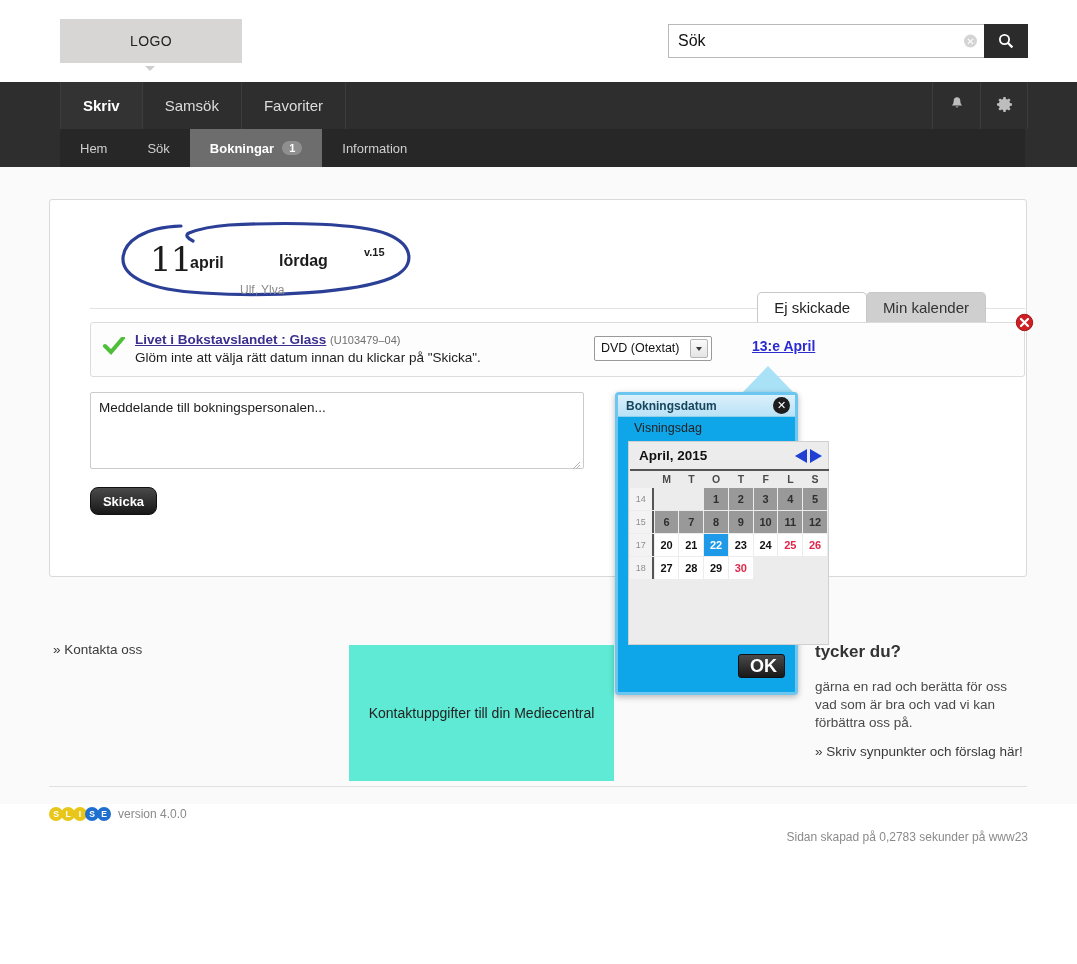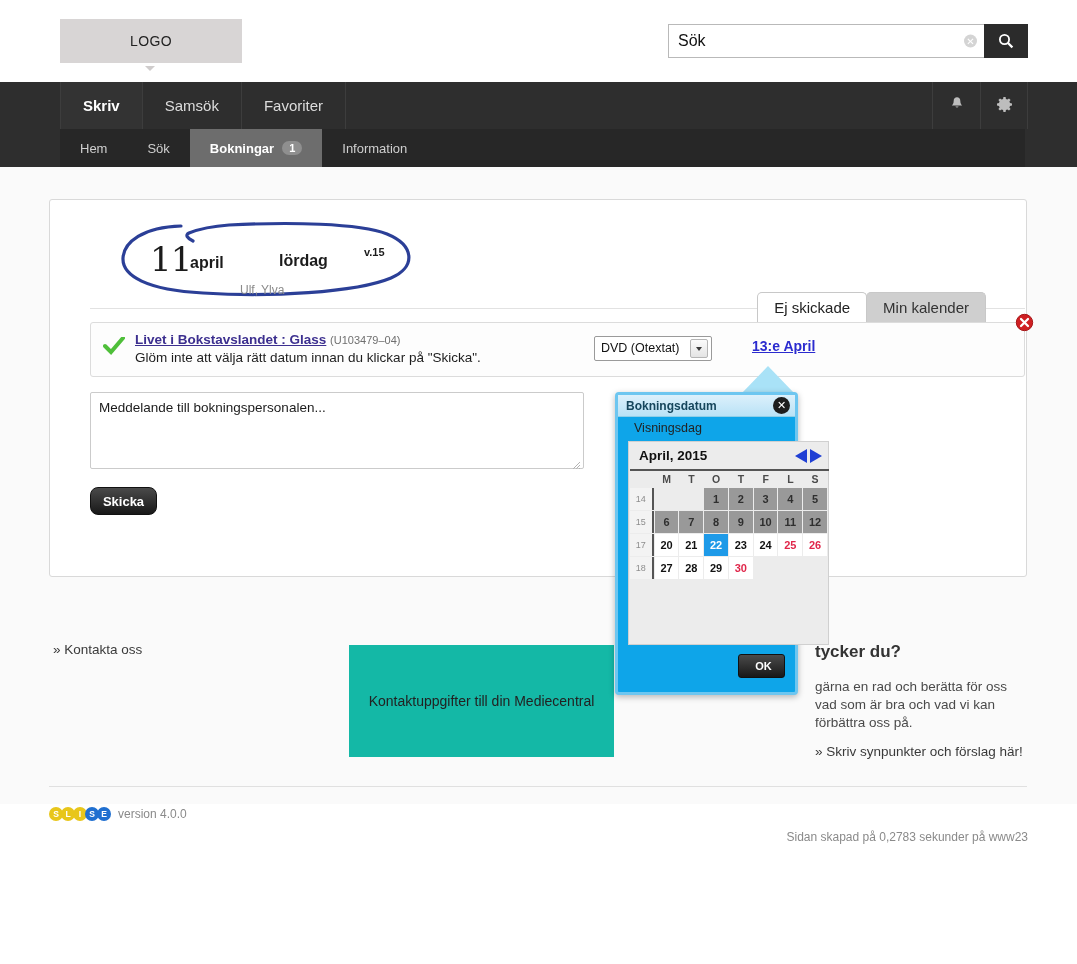--- a/index.html
+++ b/index.html
@@ -151,22 +151,22 @@
     border-radius:8px; color:#fff; font-size:13px; font-weight:bold;
     cursor:pointer; font-family:"Liberation Sans", sans-serif;
   }
 
   
   .fcol { position:absolute; }
   .fcol h3 { margin:0 0 16px 0; font-size:17px; color:#333; font-family:"Liberation Sans", sans-serif; }
   .fcol p { margin:0 0 12px 0; font-size:13.5px; color:#4a4a4a; line-height:18px; }
   .flink { font-size:13.5px; color:#3a3a3a; }
   .greybox {
-    position:absolute; left:349px; top:645px; width:265px; height:112px;
-    background:#14b8a6; color:#222; font-size:14px;
+    position:absolute; left:349px; top:645px; width:265px; height:136px;
+    background:#5eead4; color:#222; font-size:14px;
     display:flex; align-items:center; justify-content:center; text-align:center;
   }
 
   
   .footer { position:absolute; left:0; top:786px; width:1077px; height:70px; }
   .footer-rule { position:absolute; left:49px; top:0; width:978px; height:1px; background:#e0e0e0; }
   .slise { position:absolute; left:49px; top:21px; display:flex; align-items:center; }
   .slise .bub {
     width:14px;height:14px;border-radius:50%;margin-right:-2px;
     display:flex;align-items:center;justify-content:center;
@@ -224,21 +224,21 @@
     background:#f3f3f3; color:#8d8d8d; font-size:9px; font-weight:normal;
     cursor:default; border-right:2px solid #555;
   }
   table.cgrid td.off { background:#999; color:#2f2f2f; cursor:default; }
   table.cgrid td.blank { background:#ececec; cursor:default; }
   table.cgrid td.we { color:#e0264a; }
   table.cgrid td.sel { background:#1e9ae8; color:#fff; }
   .cal-okrow { position:absolute; right:10px; bottom:14px; }
   .cal-ok {
     width:47px; height:24px; background:linear-gradient(#4a4a4a,#181818);
-    border:1px solid #111; border-radius:3px; color:#fff; font-size:11px;
+    border:1px solid #111; border-radius:3px; color:#fff; font-size:18px;
     font-weight:bold; cursor:pointer; font-family:"Liberation Sans", sans-serif;padding-left:10px;
   }
   .cal-topline { position:absolute; left:1px; top:27px; width:199px; height:2px; background:#555; }
 </style>
 </head>
 <body>
 
 <div class="topbar">
   <div class="logo-box">LOGO</div>
   <div class="logo-caret"></div>

